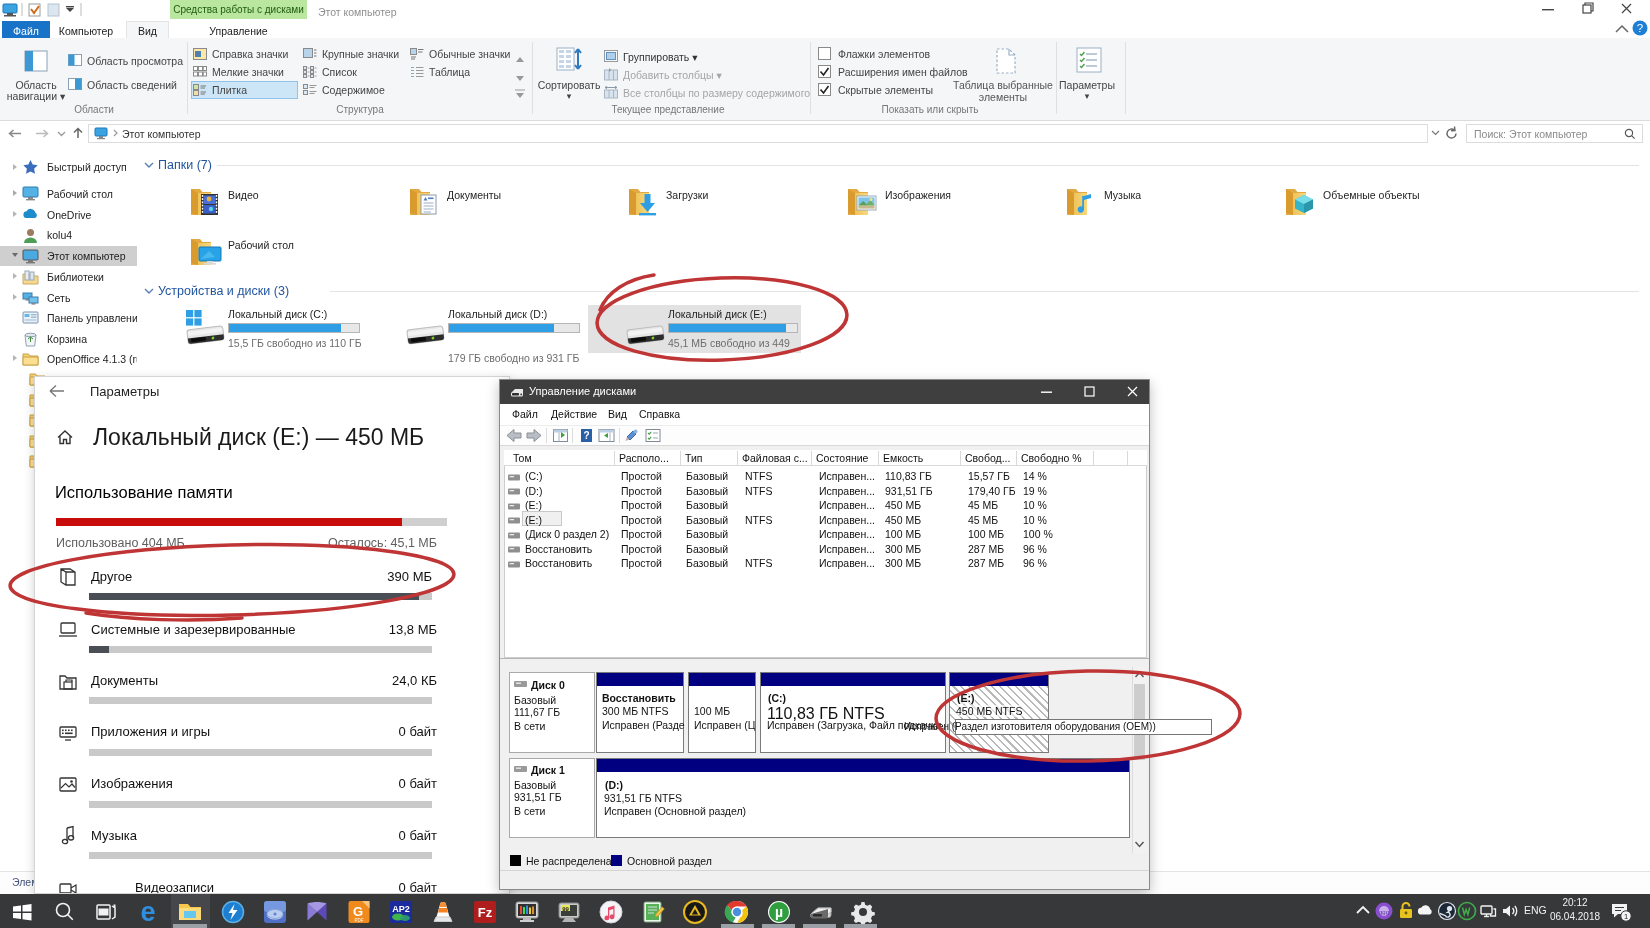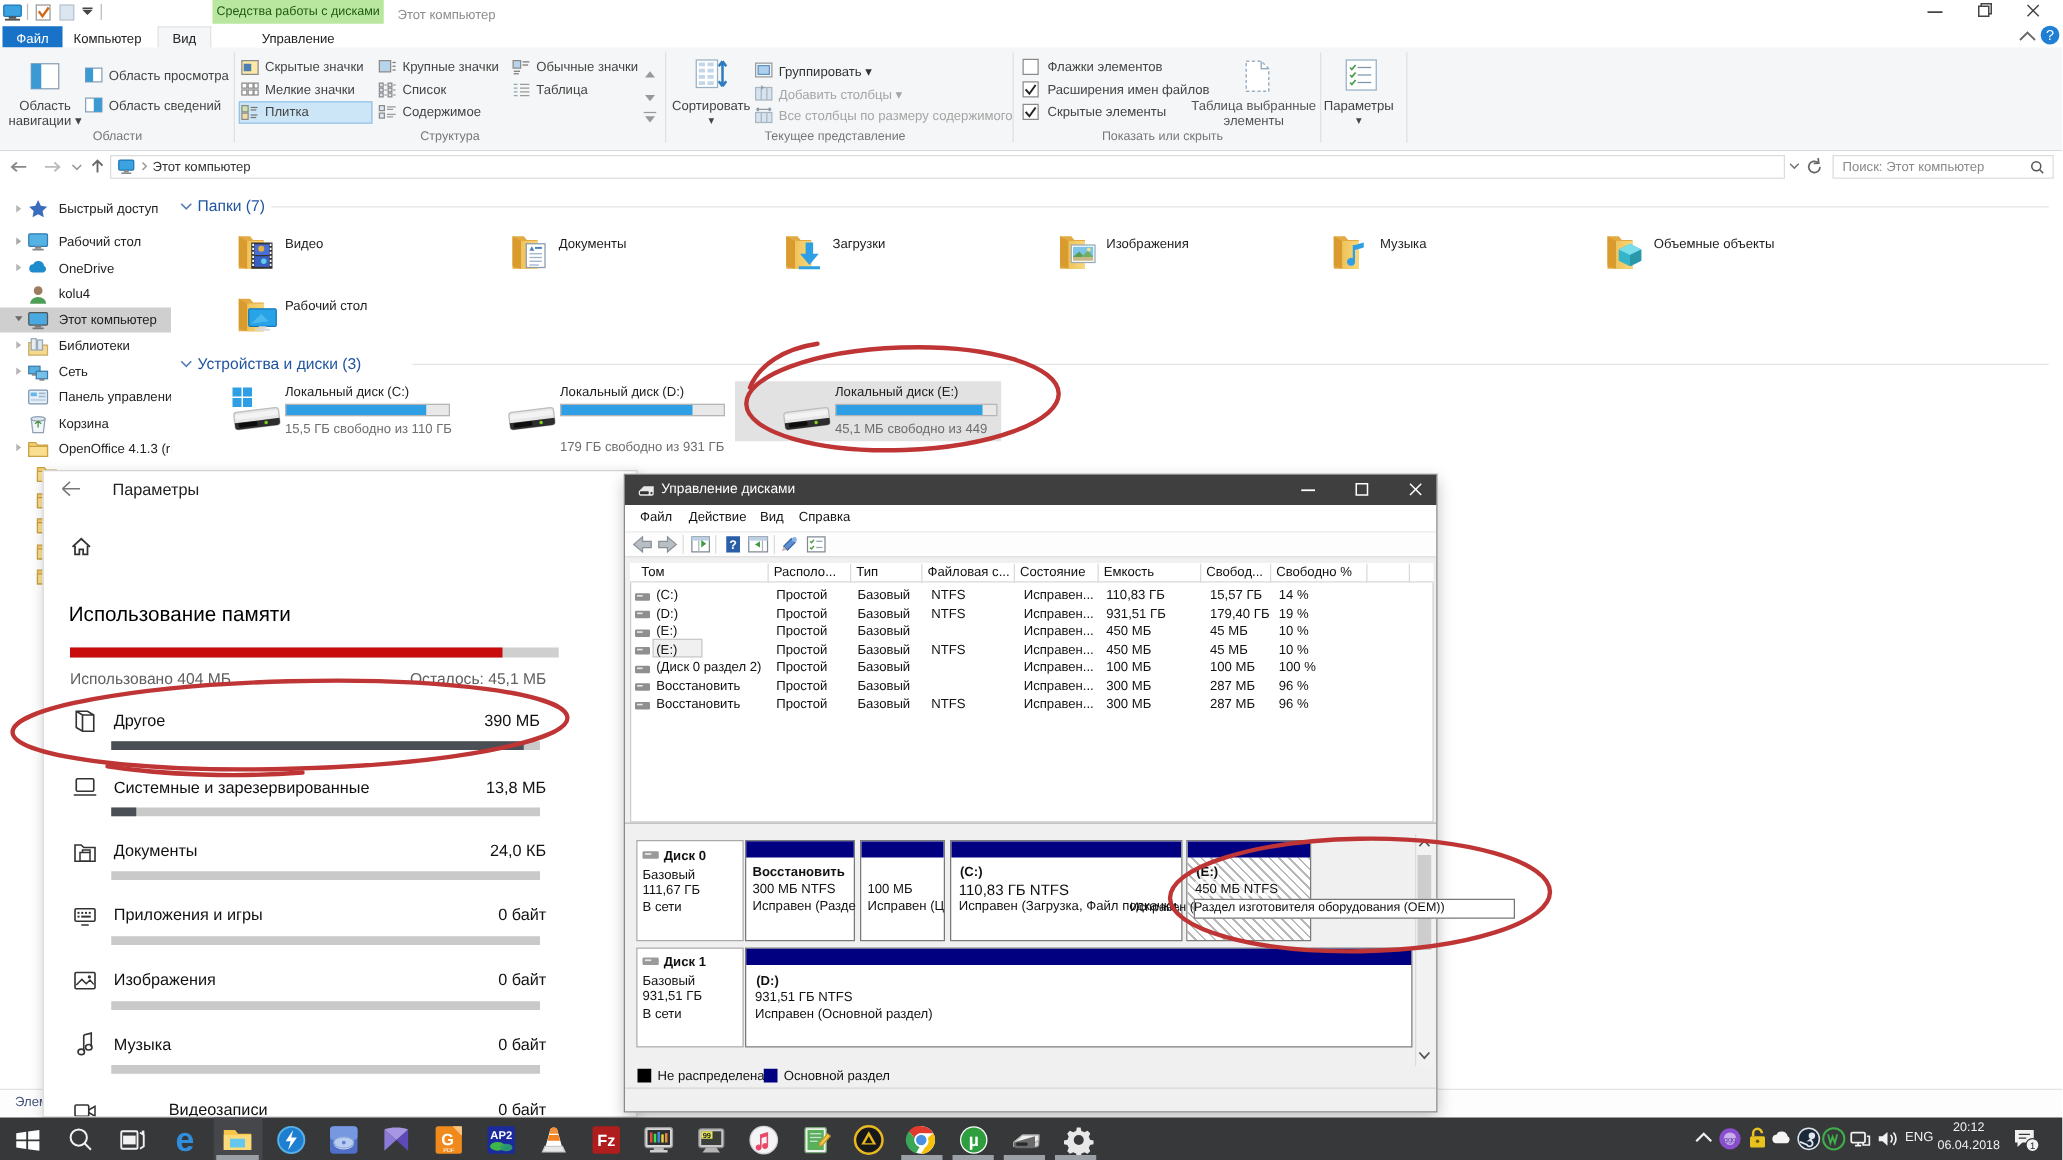--- a/index.html
+++ b/index.html
@@ -88,21 +88,21 @@
         <rect x="7" y="0.5" width="6.5" height="11" fill="#3c99d4"></rect>
     </svg>
     <div class="txt" style="left:87px;top:41px;font-size:10.5px;color:#444;">Область сведений</div>
     <div class="txt" style="left:50px;top:66px;width:88px;text-align:center;font-size:10px;color:#777;top:66px;">Области</div>
     <div class="abs" style="left:187px;top:4px;width:1px;height:72px;background:#e0e0e0;"></div>
 
     <svg class="abs" style="left:193px;top:10px;" width="14" height="12" viewBox="0 0 14 12">
         <rect x="0.5" y="0.5" width="13" height="11" fill="#fde8a7" stroke="#8a8a8a"></rect>
         <rect x="2" y="3" width="6" height="6" fill="#4e7fb3"></rect>
       </svg>
-    <div class="txt" style="left:212px;top:10px;font-size:10.5px;color:#444;">Скрытые значки</div>
+    <div class="txt" style="left:212px;top:10px;font-size:10.5px;color:#444;">Справка значки</div>
     <svg class="abs" style="left:193px;top:28px;" width="14" height="12" viewBox="0 0 14 12">
         <g fill="#fff" stroke="#8a8a8a">
           <rect x="0.5" y="0.5" width="4" height="4"></rect>
           <rect x="5.5" y="0.5" width="4" height="4"></rect>
           <rect x="10.2" y="0.5" width="3.3" height="4"></rect>
           <rect x="0.5" y="6" width="4" height="4"></rect>
           <rect x="5.5" y="6" width="4" height="4"></rect>
           <rect x="10.2" y="6" width="3.3" height="4"></rect>
         </g>
       </svg>
@@ -561,20 +561,21 @@
 </div>
 
 <div class="abs" id="settings" style="left:34px;top:376px;width:476px;height:518px;background:#fff;border:1px solid #d4d4d4;box-shadow:0 3px 10px rgba(0,0,0,0.18);overflow:hidden;">
   <svg class="abs" style="left:13px;top:6px;" width="18" height="16" viewBox="0 0 18 16">
       <path d="M2 8 h14 M2 8 l6 -5.5 M2 8 l6 5.5" stroke="#777" stroke-width="1.3" fill="none"></path>
     </svg>
   <div class="txt" style="left:55px;top:7px;font-size:13px;color:#222;">Параметры</div>
   <svg class="abs" style="left:21px;top:52px;" width="18" height="17" viewBox="0 0 18 17">
       <path d="M2 8.5 L9 2 l7 6.5 M4 7.5 v7 h3.5 v-4 h3 v4 H14 v-7" stroke="#333" stroke-width="1.4" fill="none"></path>
     </svg>
+  <div class="txt" style="left:58px;top:47px;font-size:23px;font-weight:300;color:#1a1a1a;">Локальный диск (E:) — 450 МБ</div>
   <div class="txt" style="left:20px;top:106px;font-size:16.5px;color:#000;">Использование памяти</div>
 
   <div class="abs" style="left:21px;top:141px;width:391px;height:8px;background:#cfcfcf;"></div>
   <div class="abs" style="left:21px;top:141px;width:346px;height:8px;background:#c80b0b;"></div>
   <div class="txt" style="left:21px;top:159px;font-size:12.5px;color:#5f5f5f;">Использовано 404 МБ</div>
   <div class="txt" style="right:72px;top:159px;font-size:12.5px;color:#5f5f5f;">Осталось: 45,1 МБ</div>
 
   <svg class="abs" style="left:22px;top:189px;" width="22" height="22" viewBox="0 0 22 22">
       <path d="M4 3 h9 l5 3 v13 h-9 l-5 -3 z M4 3 l5 3 h9 M9 6 v13" stroke="#333" stroke-width="1.3" fill="none"></path>
     </svg>
@@ -819,21 +820,21 @@
     <div class="txt" style="left:5px;top:46px;font-size:10.5px;color:#111;">Исправен (Разде</div>
   </div>
   <div class="abs" style="left:188px;top:292px;width:68px;height:81px;border:1px solid #7a7a7a;background:#fff;overflow:hidden;">
     <div class="abs" style="left:0;top:0;width:66px;height:13px;background:#000080;"></div>
     <div class="txt" style="left:5px;top:32px;font-size:10.5px;color:#111;">100 МБ</div>
     <div class="txt" style="left:5px;top:46px;font-size:10.5px;color:#111;">Исправен (Ц</div>
   </div>
   <div class="abs" style="left:260px;top:292px;width:186px;height:81px;border:1px solid #7a7a7a;background:#fff;overflow:hidden;">
     <div class="abs" style="left:0;top:0;width:184px;height:13px;background:#000080;"></div>
     <div class="txt" style="left:7px;top:19px;font-size:10.5px;font-weight:bold;color:#111;">(C:)</div>
-    <div class="txt" style="left:6px;top:32px;font-size:12px;color:#111;">110,83 ГБ NTFS</div>
+    <div class="txt" style="left:6px;top:32px;font-size:16px;color:#111;">110,83 ГБ NTFS</div>
     <div class="txt" style="left:6px;top:46px;font-size:10.5px;color:#111;">Исправен (Загрузка, Файл подкачки,</div>
   </div>
   <div class="abs" style="left:449px;top:292px;width:100px;height:81px;border:1px solid #7a7a7a;background:#fff;overflow:hidden;">
     <div class="abs" style="left:0;top:13px;width:98px;height:66px;background:repeating-linear-gradient(45deg,#fff 0,#fff 4px,#b9b9b9 4px,#b9b9b9 5.5px);"></div>
     <div class="abs" style="left:0;top:0;width:98px;height:13px;background:#000080;"></div>
     <div class="txt" style="left:7px;top:19px;font-size:10.5px;font-weight:bold;color:#111;background:rgba(255,255,255,0.6);">(E:)</div>
     <div class="txt" style="left:6px;top:32px;font-size:10.5px;color:#111;background:rgba(255,255,255,0.6);">450 МБ NTFS</div>
   </div>
 
   <div class="abs" style="left:9px;top:378px;width:86px;height:80px;background:#fff;border:1px solid #a9a9a9;"></div>

